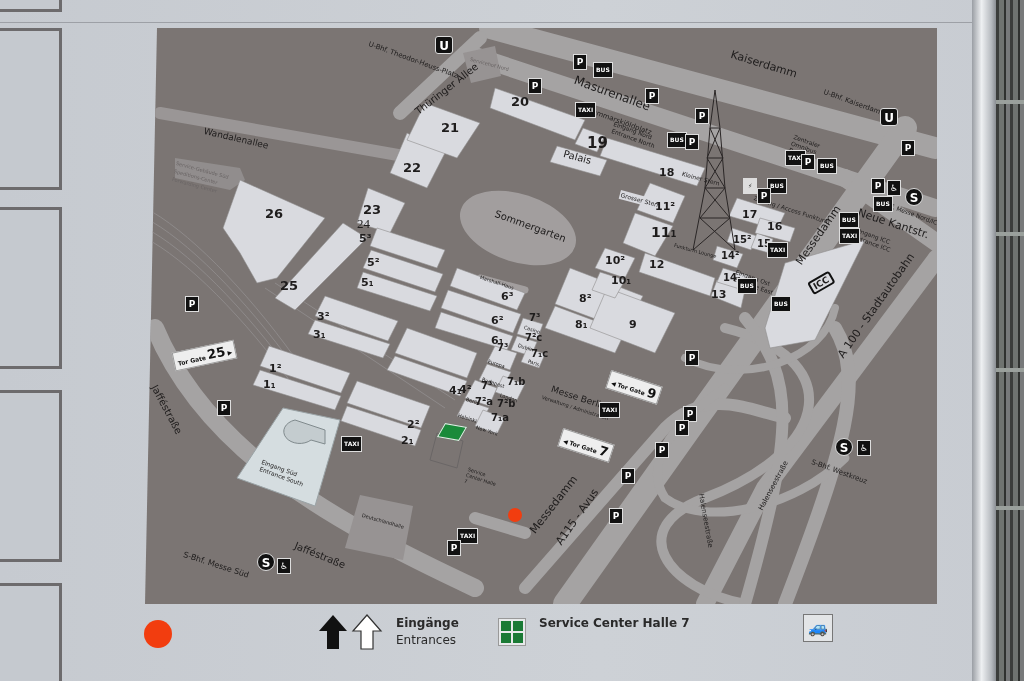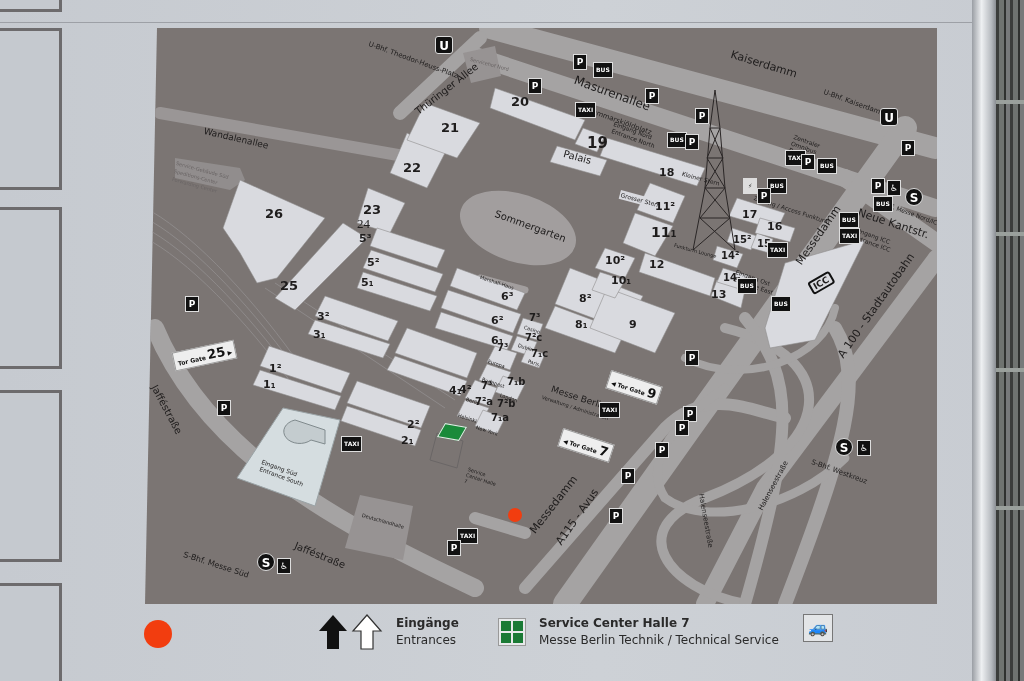--- a/index.html
+++ b/index.html
@@ -312,17 +312,16 @@
   </div>
 
   <div style="position:absolute;left:358px;top:12px;width:28px;height:28px;background:#e7e9ea;border:1px solid #999;padding:2px;display:grid;grid-template-columns:1fr 1fr;gap:2px;">
     <div style="background:#1a7a35"></div>
       <div style="background:#1a7a35"></div>
     <div style="background:#1a7a35"></div>
       <div style="background:#1a7a35"></div>
   </div>
   <div class="leg-item" style="left:399px;">
     <div class="leg-title">Service Center Halle 7</div>
-    <div class="leg-sub">Messe Berlin Technik / Technical Service</div>
   </div>
 
   <div style="position:absolute;left:663px;top:8px;width:30px;height:28px;background:#e3e5e7;border:1px solid #777;font-size:16px;text-align:center;line-height:26px;color:#555;">🚙</div>
 </div>
 
 </body></html>

